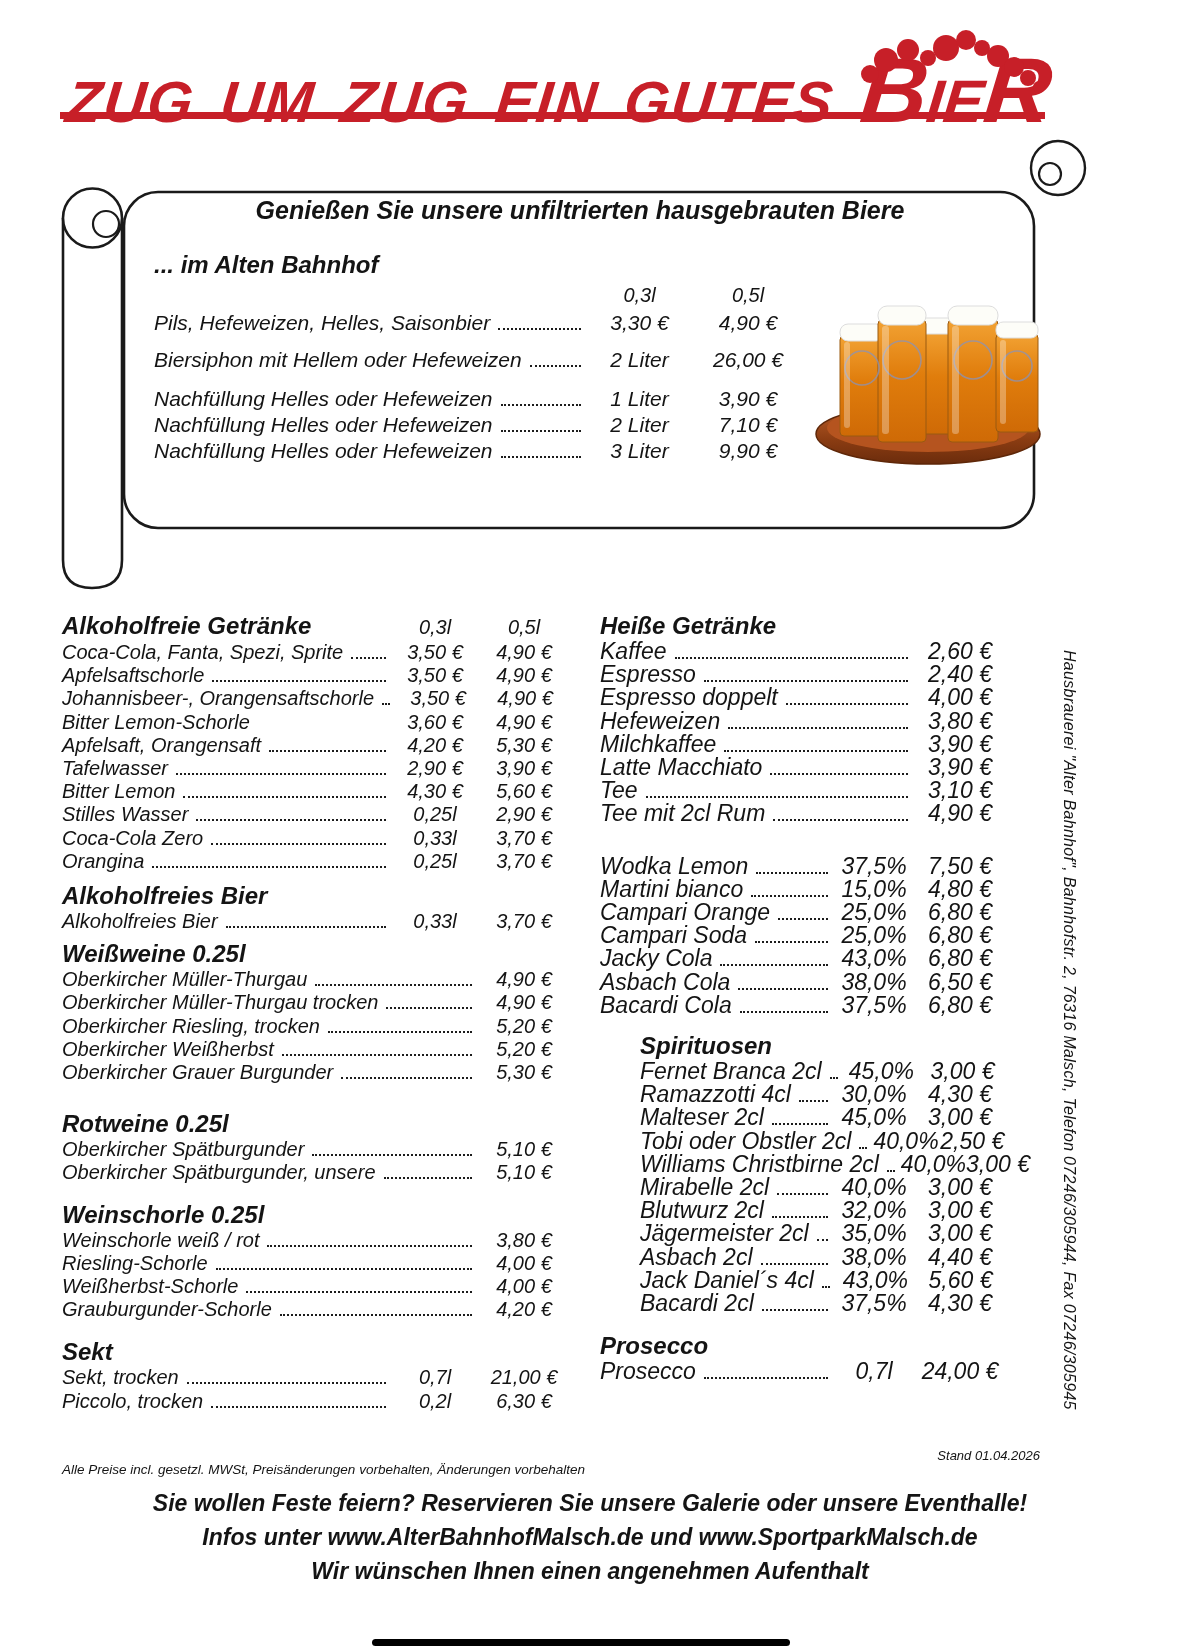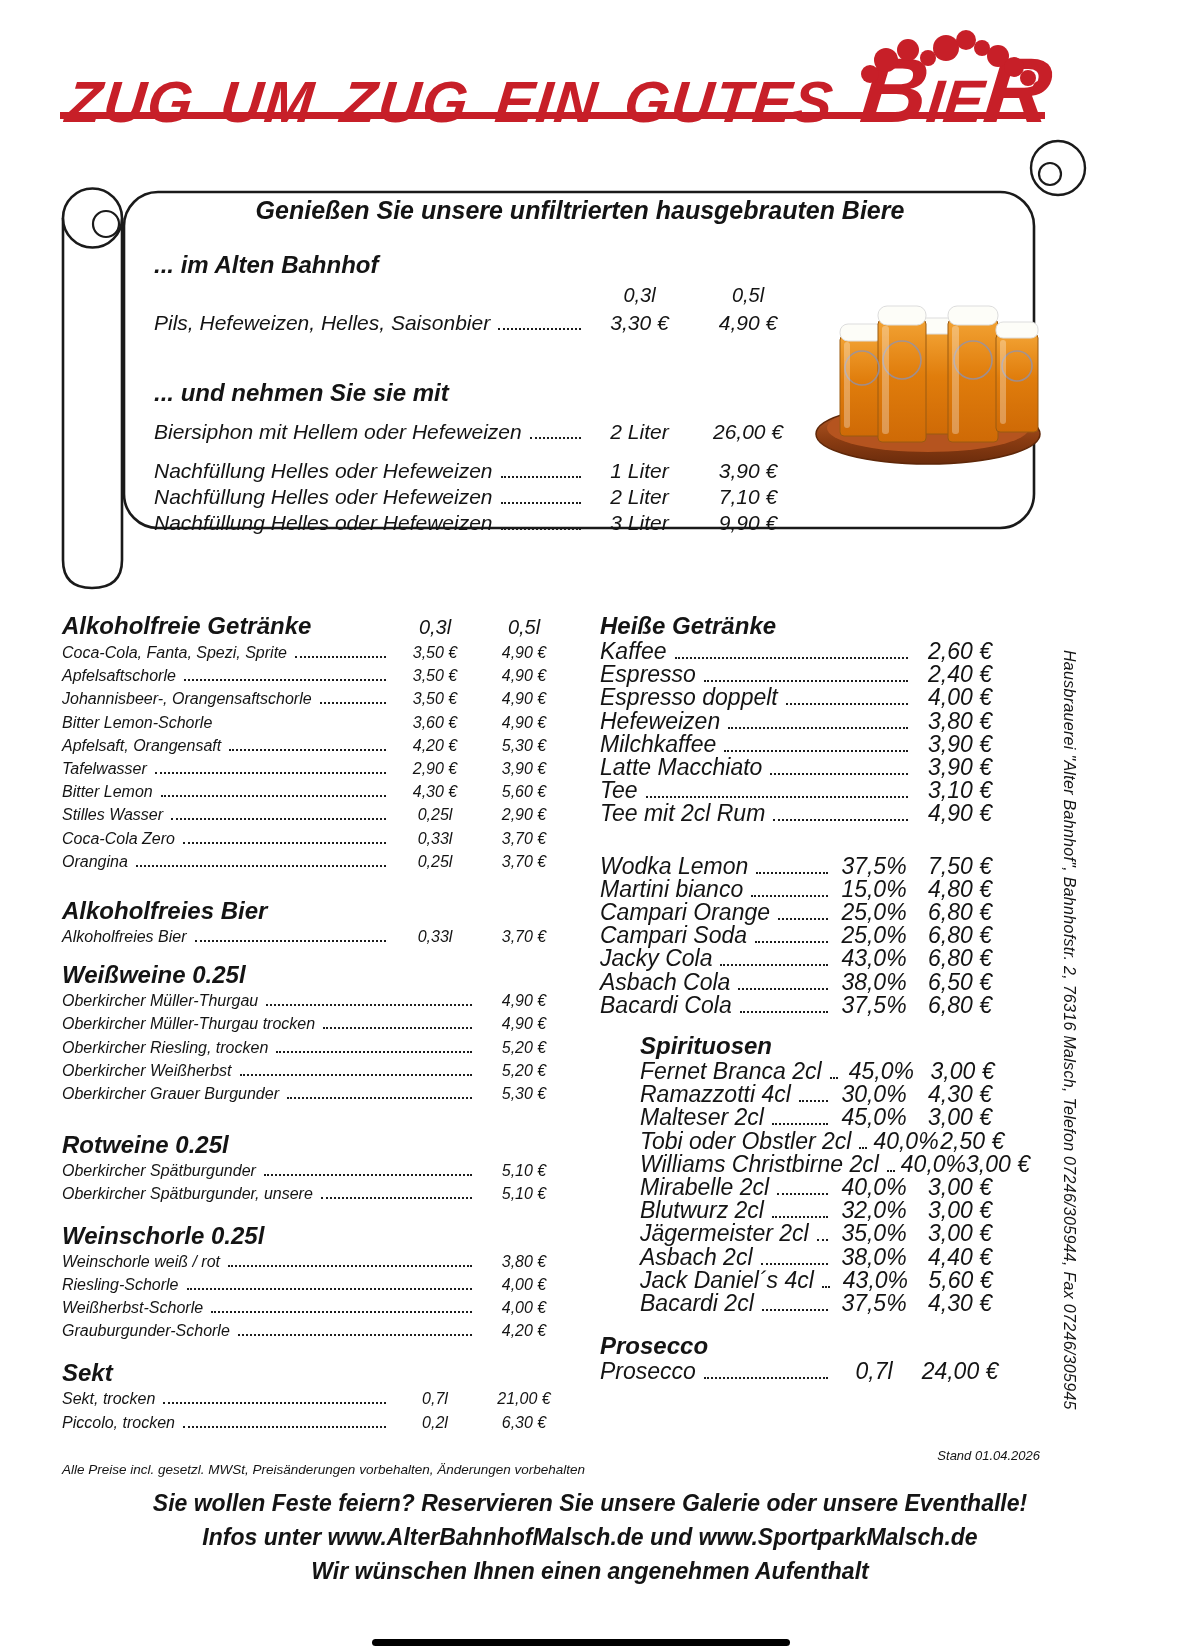--- a/index.html
+++ b/index.html
@@ -36,33 +36,33 @@
   
   .menu-col{position:absolute;top:600px;}
   #menu-left{left:62px;width:508px;}
   #menu-right{left:600px;width:406px;}
   .sec-head{display:flex;align-items:baseline;font-size:24px;font-weight:bold;
         font-style:italic;line-height:28px;}
   .sec-suffix{font-size:18px;margin-left:10px;font-weight:bold;font-style:italic;}
   .head-fill{flex:1;}
   .hc{text-align:center;font-weight:normal;font-style:italic;font-size:20px;}
   .m-row{display:flex;align-items:baseline;font-style:italic;white-space:nowrap;}
-  .menu-col .m-row{font-size:16px;line-height:23.2px;}
+  .menu-col .m-row{font-size:20px;line-height:23.2px;}
   #menu-right .m-row{font-size:23px;}
   .lbl{white-space:nowrap;}
   .dots{flex:1;border-bottom:2.5px dotted #1c1c1c;margin:0 6px 4px 8px;min-width:8px;}
   .dots.off{border-bottom:none;}
   .c{text-align:center;}
   #menu-left .c1,#menu-left .hc.w1{width:86px;}
   #menu-left .c2,#menu-left .hc.w2{width:92px;}
   #menu-right .c1{width:80px;}
   #menu-right .c2{width:92px;}
   #menu-left .sec:nth-child(1){margin-top:12px;}
-  #menu-left .sec:nth-child(2){margin-top:24px;}
-  #menu-left .sec:nth-child(3){margin-top:13px;}
+  #menu-left .sec:nth-child(2){margin-top:9px;}
+  #menu-left .sec:nth-child(3){margin-top:7px;}
   #menu-left .sec:nth-child(4){margin-top:26px;}
   #menu-left .sec:nth-child(5){margin-top:16px;}
   #menu-left .sec:nth-child(6){margin-top:17px;}
   #menu-right .sec:nth-child(1){margin-top:12px;}
   #menu-right .sec:nth-child(2){margin-top:29px;}
   #menu-right .sec:nth-child(3){margin-top:15px;margin-left:40px;}
   #menu-right .sec:nth-child(4){margin-top:17px;}
 
   
   #sidebar-text{position:absolute;left:1060px;top:650px;height:810px;
@@ -121,21 +121,20 @@
       <span class="hc2">0,5l</span>
     </div>
     <div id="banner-inhouse-rows">
         <div class="m-row">
           <span class="lbl">Pils, Hefeweizen, Helles, Saisonbier</span>
           <span class="dots"></span>
           <span class="c c1">3,30 €</span>
           <span class="c c2">4,90 €</span>
         </div>
       </div>
-    <div class="b-head" id="banner-takeaway-head">... und nehmen Sie sie mit</div>
     <div id="banner-siphon-rows">
         <div class="m-row">
           <span class="lbl">Biersiphon mit Hellem oder Hefeweizen</span>
           <span class="dots"></span>
           <span class="c c1">2 Liter</span>
           <span class="c c2">26,00 €</span>
         </div>
       </div>
     <div id="banner-refill-rows">
         <div class="m-row rf">

